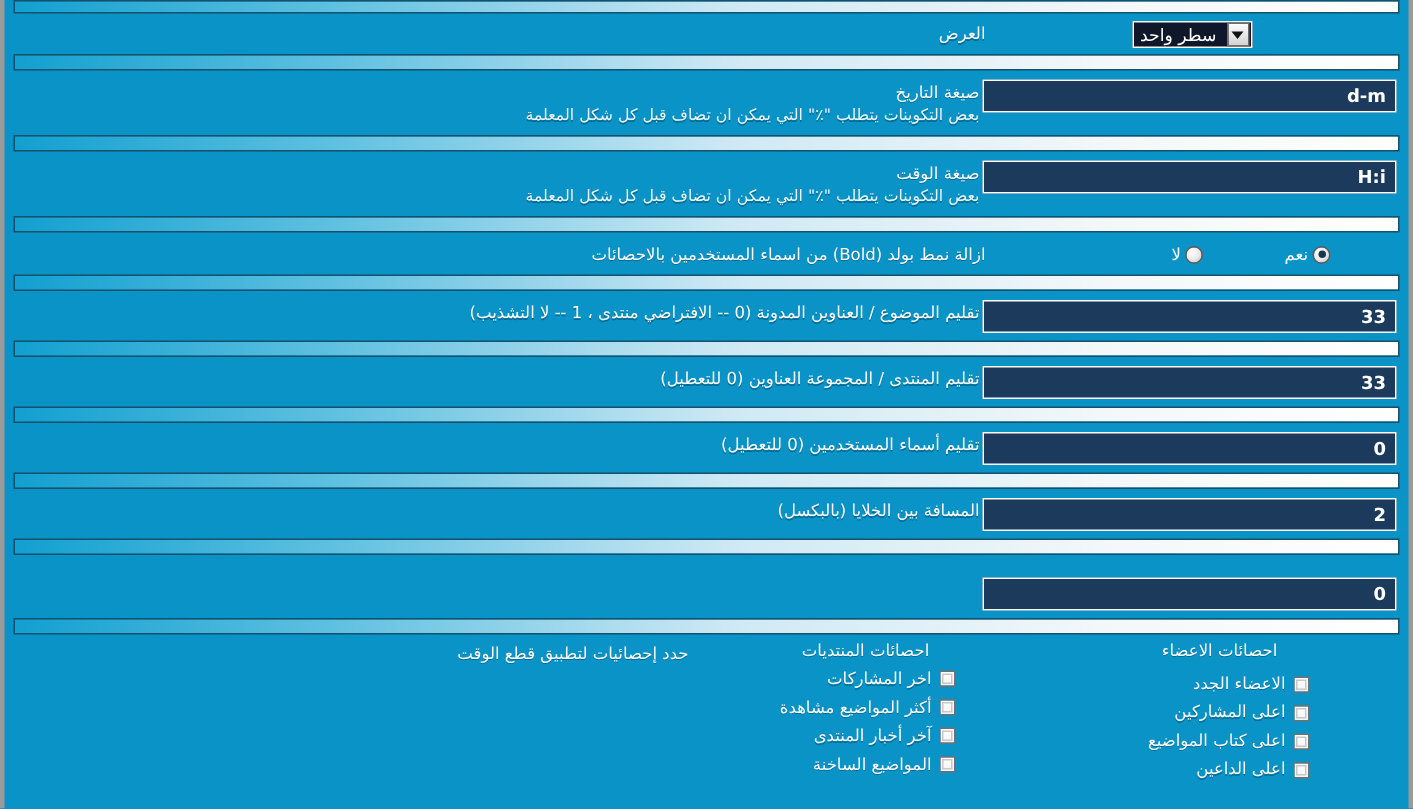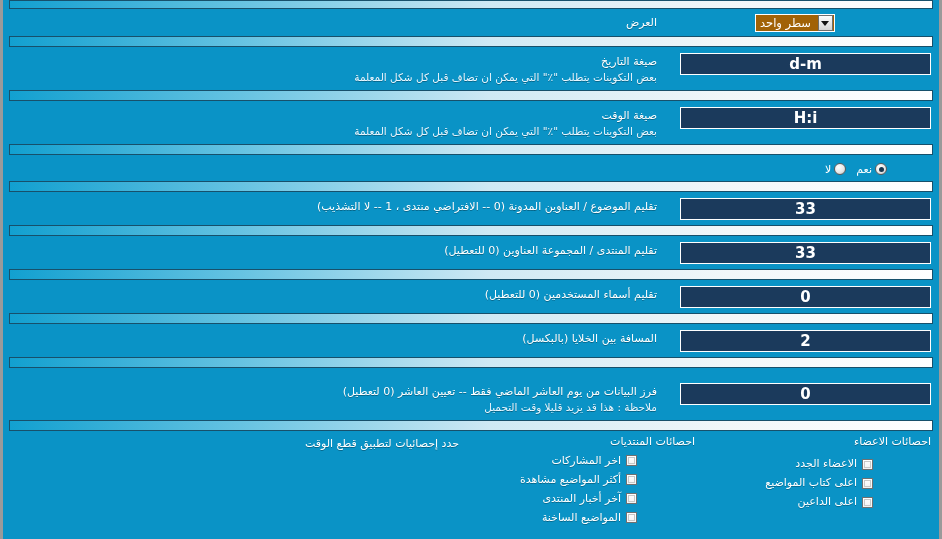--- a/index.html
+++ b/index.html
@@ -50,41 +50,41 @@
     color:#eaf7ff;
   }
   .row .field{
     flex:0 0 272px;
     display:flex;
     justify-content:flex-start;
     padding-top:1px;
   }
   
   input.txt{
-    width:251px;
+    width:276px;
     height:22px;
     background:#1b3a5c;
     border:1px solid #ffffff;
     color:#ffffff;
     font-family:"DejaVu Sans","Liberation Sans",sans-serif;
-    font-size:15px;
+    font-size:12px;
     font-weight:bold;
-    text-align:center;
+    text-align:right;
     padding:0 6px;
     box-sizing:border-box;
     outline:none;
     direction:ltr;
   }
   input.txt.num{direction:rtl;}
   
   .selwrap{
     display:inline-flex;
     align-items:flex-end;
     height:18px;
-    background:#a16207;
+    background:#0f172a;
     border:1px solid #ffffff;
     box-sizing:border-box;
     padding:0;
   }
   .selwrap .selarrow{
     width:15px;height:16px;
     background:linear-gradient(#fdfdfd,#d3d3d3);
     border:1px solid #6e6e6e;
     box-sizing:border-box;
     display:flex;align-items:center;justify-content:center;
@@ -107,21 +107,21 @@
     line-height:16px;
   }
   
   .row.display{padding-top:4px;padding-bottom:4px;}
   .row.display .field{flex:0 0 272px;justify-content:center;}
   
   .radios{
     display:flex;align-items:center;gap:10px;
     padding-top:2px;padding-right:44px;
   }
-  .radios .opt{display:flex;gap:3px;font-size:11px;}
+  .radios .opt{display:flex;align-items:center;gap:3px;font-size:11px;margin-left:44px;}
   .rdo{
     width:12px;height:12px;border-radius:50%;
     background:radial-gradient(circle at 36% 32%,#ffffff 0%,#e8e8e8 55%,#b9b9b9 100%);
     border:1px solid #5c5c5c;
     box-sizing:border-box;
     display:inline-block;position:relative;
   }
   .rdo.on::after{
     content:"";position:absolute;left:2.5px;top:2.5px;
     width:5px;height:5px;border-radius:50%;background:#17364f;
@@ -144,21 +144,21 @@
     flex:1 1 auto;text-align:right;padding-top:2px;
     font-size:11px;color:#ffffff;text-shadow:0 1px 0 rgba(0,0,0,.28);
   }
   .cbcols{
     flex:0 0 472px;
     display:flex;
     gap:0;
   }
   .cbcol{flex:0 0 236px;}
   .cbcol .colhead{
-    text-align:right;
+    text-align:center;
     font-size:11px;
     color:#ffffff;
     padding-bottom:3px;
     text-shadow:0 1px 0 rgba(0,0,0,.28);
   }
   .cbitem{
     display:flex;align-items:center;justify-content:flex-start;
     gap:5px;
     height:19px;
     padding-right:0;
@@ -236,20 +236,21 @@
         <span class="opt">
           <span class="rdo on"></span>
           <span>نعم</span>
         </span>
         <span class="opt">
           <span class="rdo"></span>
           <span>لا</span>
         </span>
       </div>
     </div>
+    <div class="label">ازالة نمط بولد (Bold) من اسماء المستخدمين بالاحصائات</div>
   </div>
 
   <div class="sep"></div>
 
   <div class="row">
     <div class="field">
       <input class="txt num" type="text" value="33" style="">
     </div>
     <div class="label">تقليم الموضوع / العناوين المدونة (0 -- الافتراضي منتدى ، 1 -- لا التشذيب)</div>
   </div>
@@ -284,39 +285,39 @@
   <div class="sep"></div>
 
   <div class="sectionrow">
     <div class="field"></div>
   </div>
 
   <div class="row">
     <div class="field">
       <input class="txt num" type="text" value="0" style="">
     </div>
-    <div class="label">
-      <span>فرز البيانات من يوم العاشر الماضي فقط -- تعيين العاشر (0 لتعطيل)</span>
-      <span class="sub">ملاحظة : هذا قد يزيد قليلا وقت التحميل</span>
-    </div>
   </div>
 
   <div class="sep"></div>
 
   <div class="cbrow">
     <div class="cbcols">
 
       <div class="cbcol members">
         <div class="colhead">احصائات الاعضاء</div>
         <div class="cbitem">
           <span class="cbx"></span>
           <span class="cbtext">الاعضاء الجدد</span>
         </div>
         <div class="cbitem">
           <span class="cbx"></span>
+          <span class="cbtext">اعلى المشاركين</span>
+        </div>
+        <div class="cbitem">
+          <span class="cbx"></span>
           <span class="cbtext">اعلى كتاب المواضيع</span>
         </div>
         <div class="cbitem">
           <span class="cbx"></span>
           <span class="cbtext">اعلى الداعين</span>
         </div>
 
       </div>
 
       <div class="cbcol forums">

